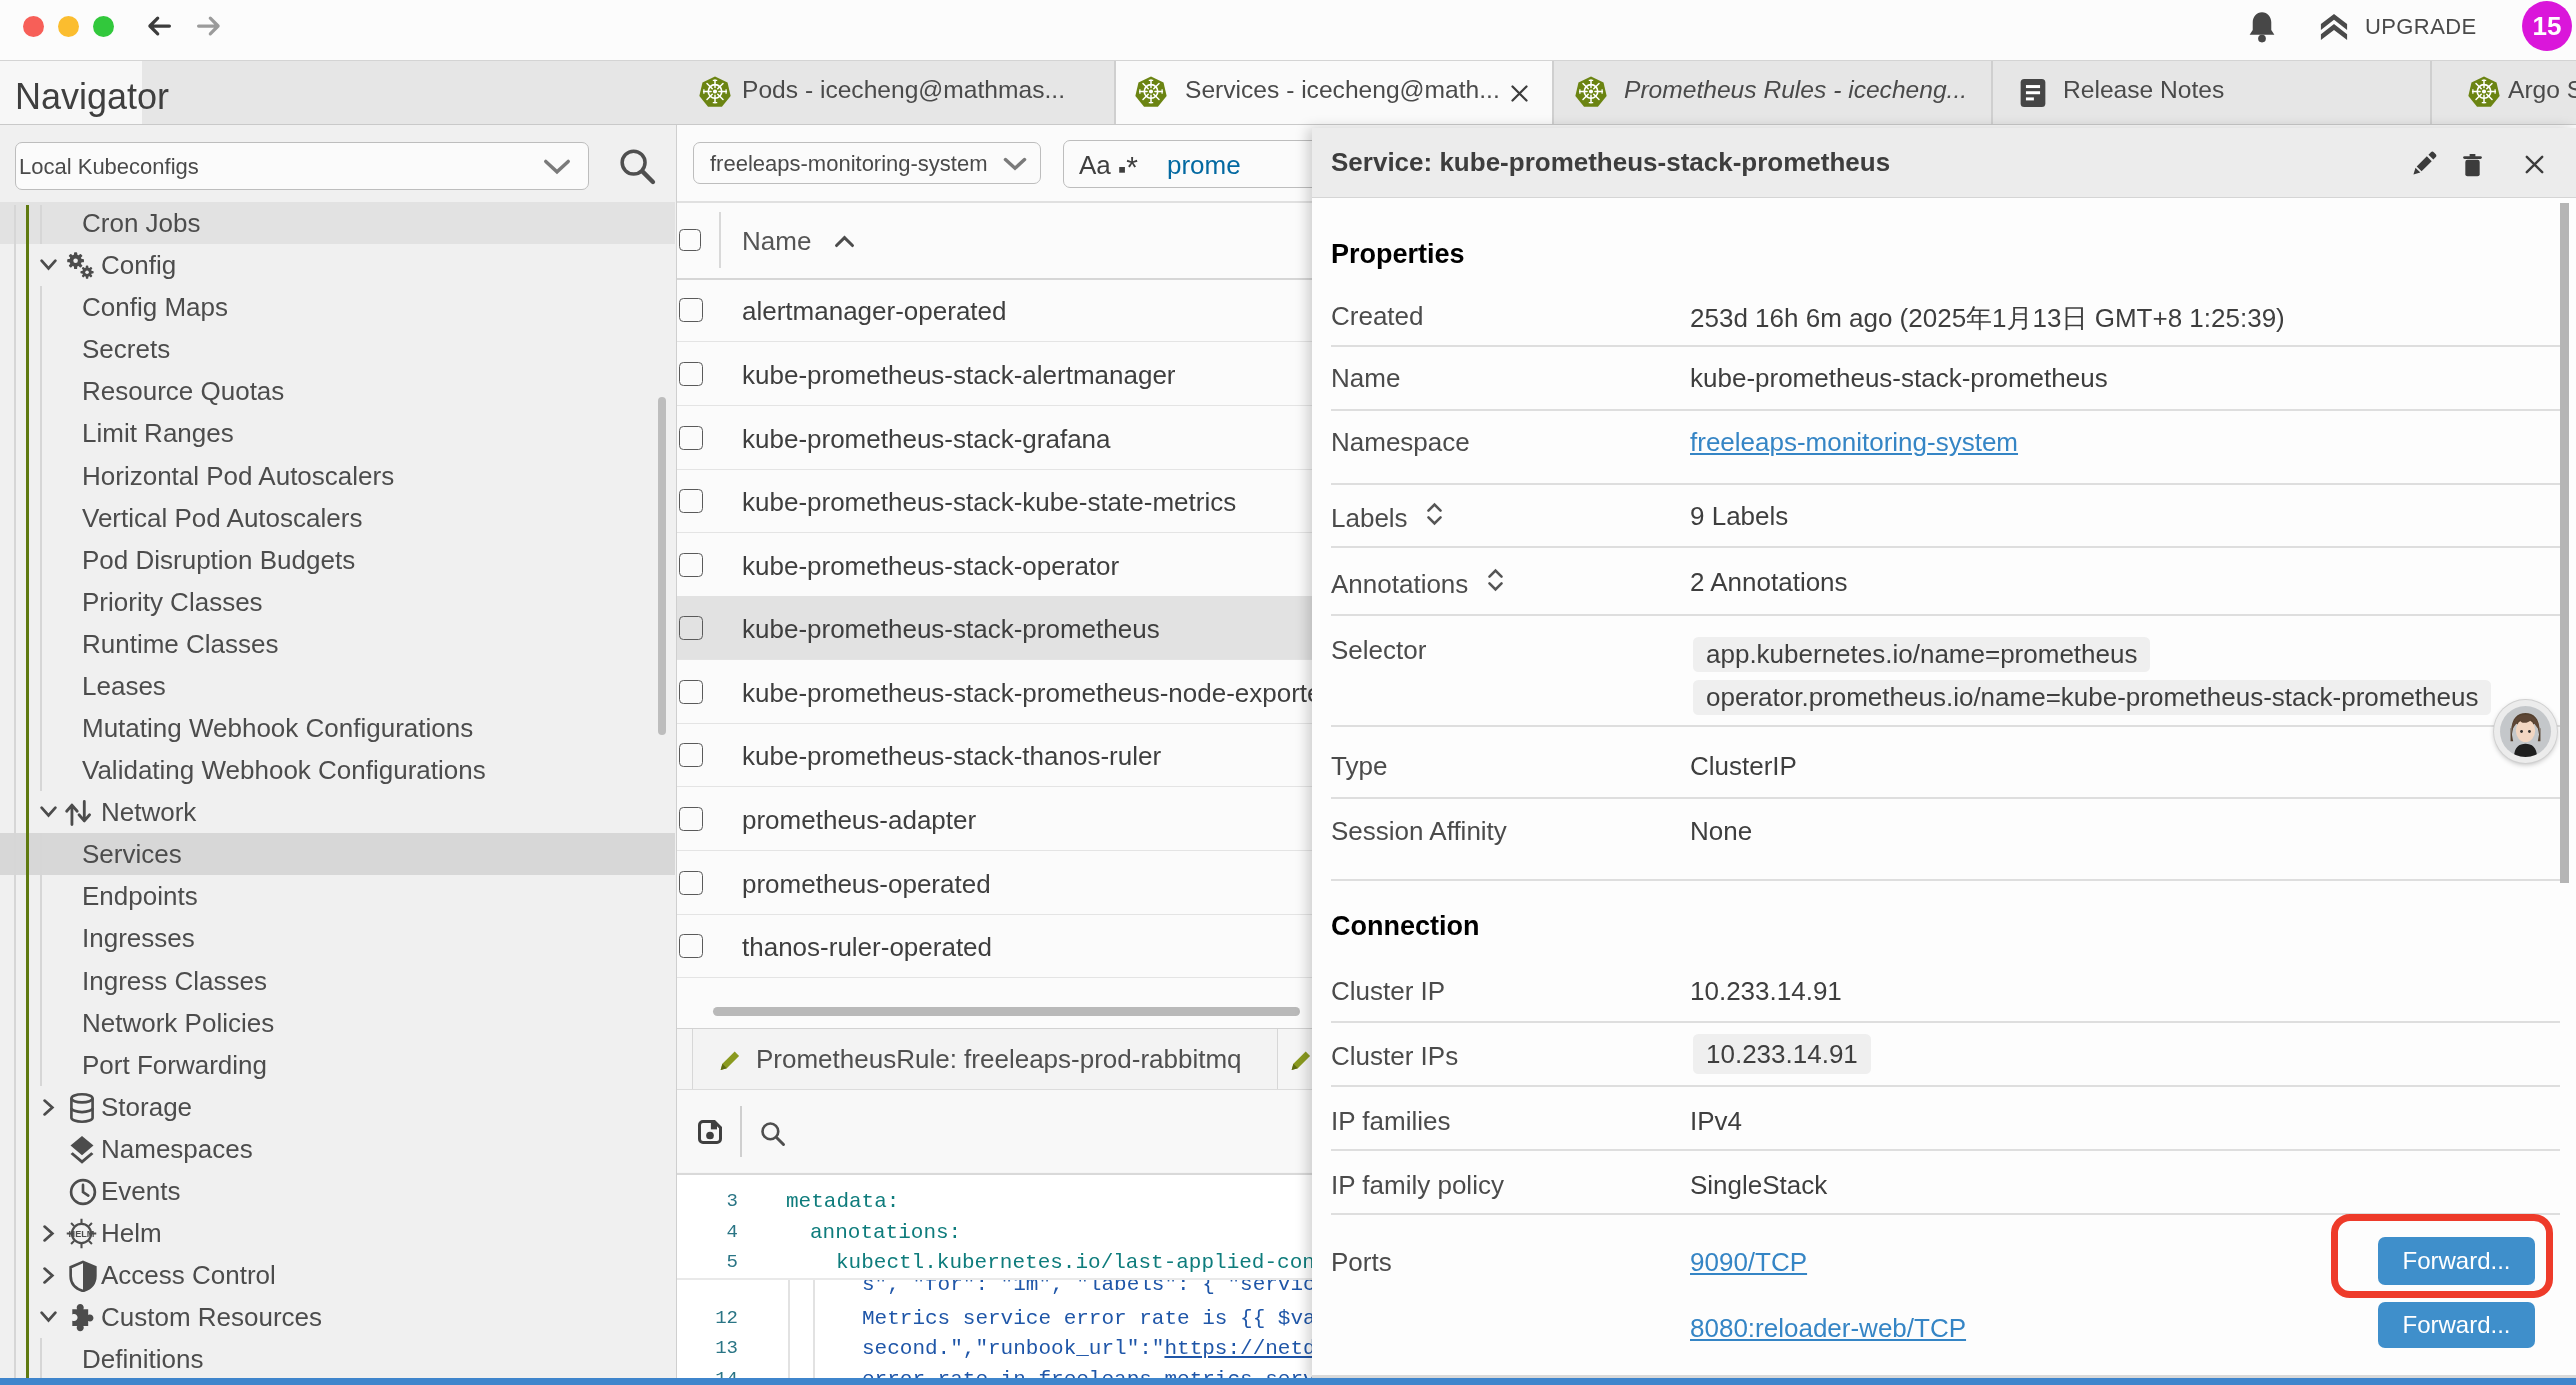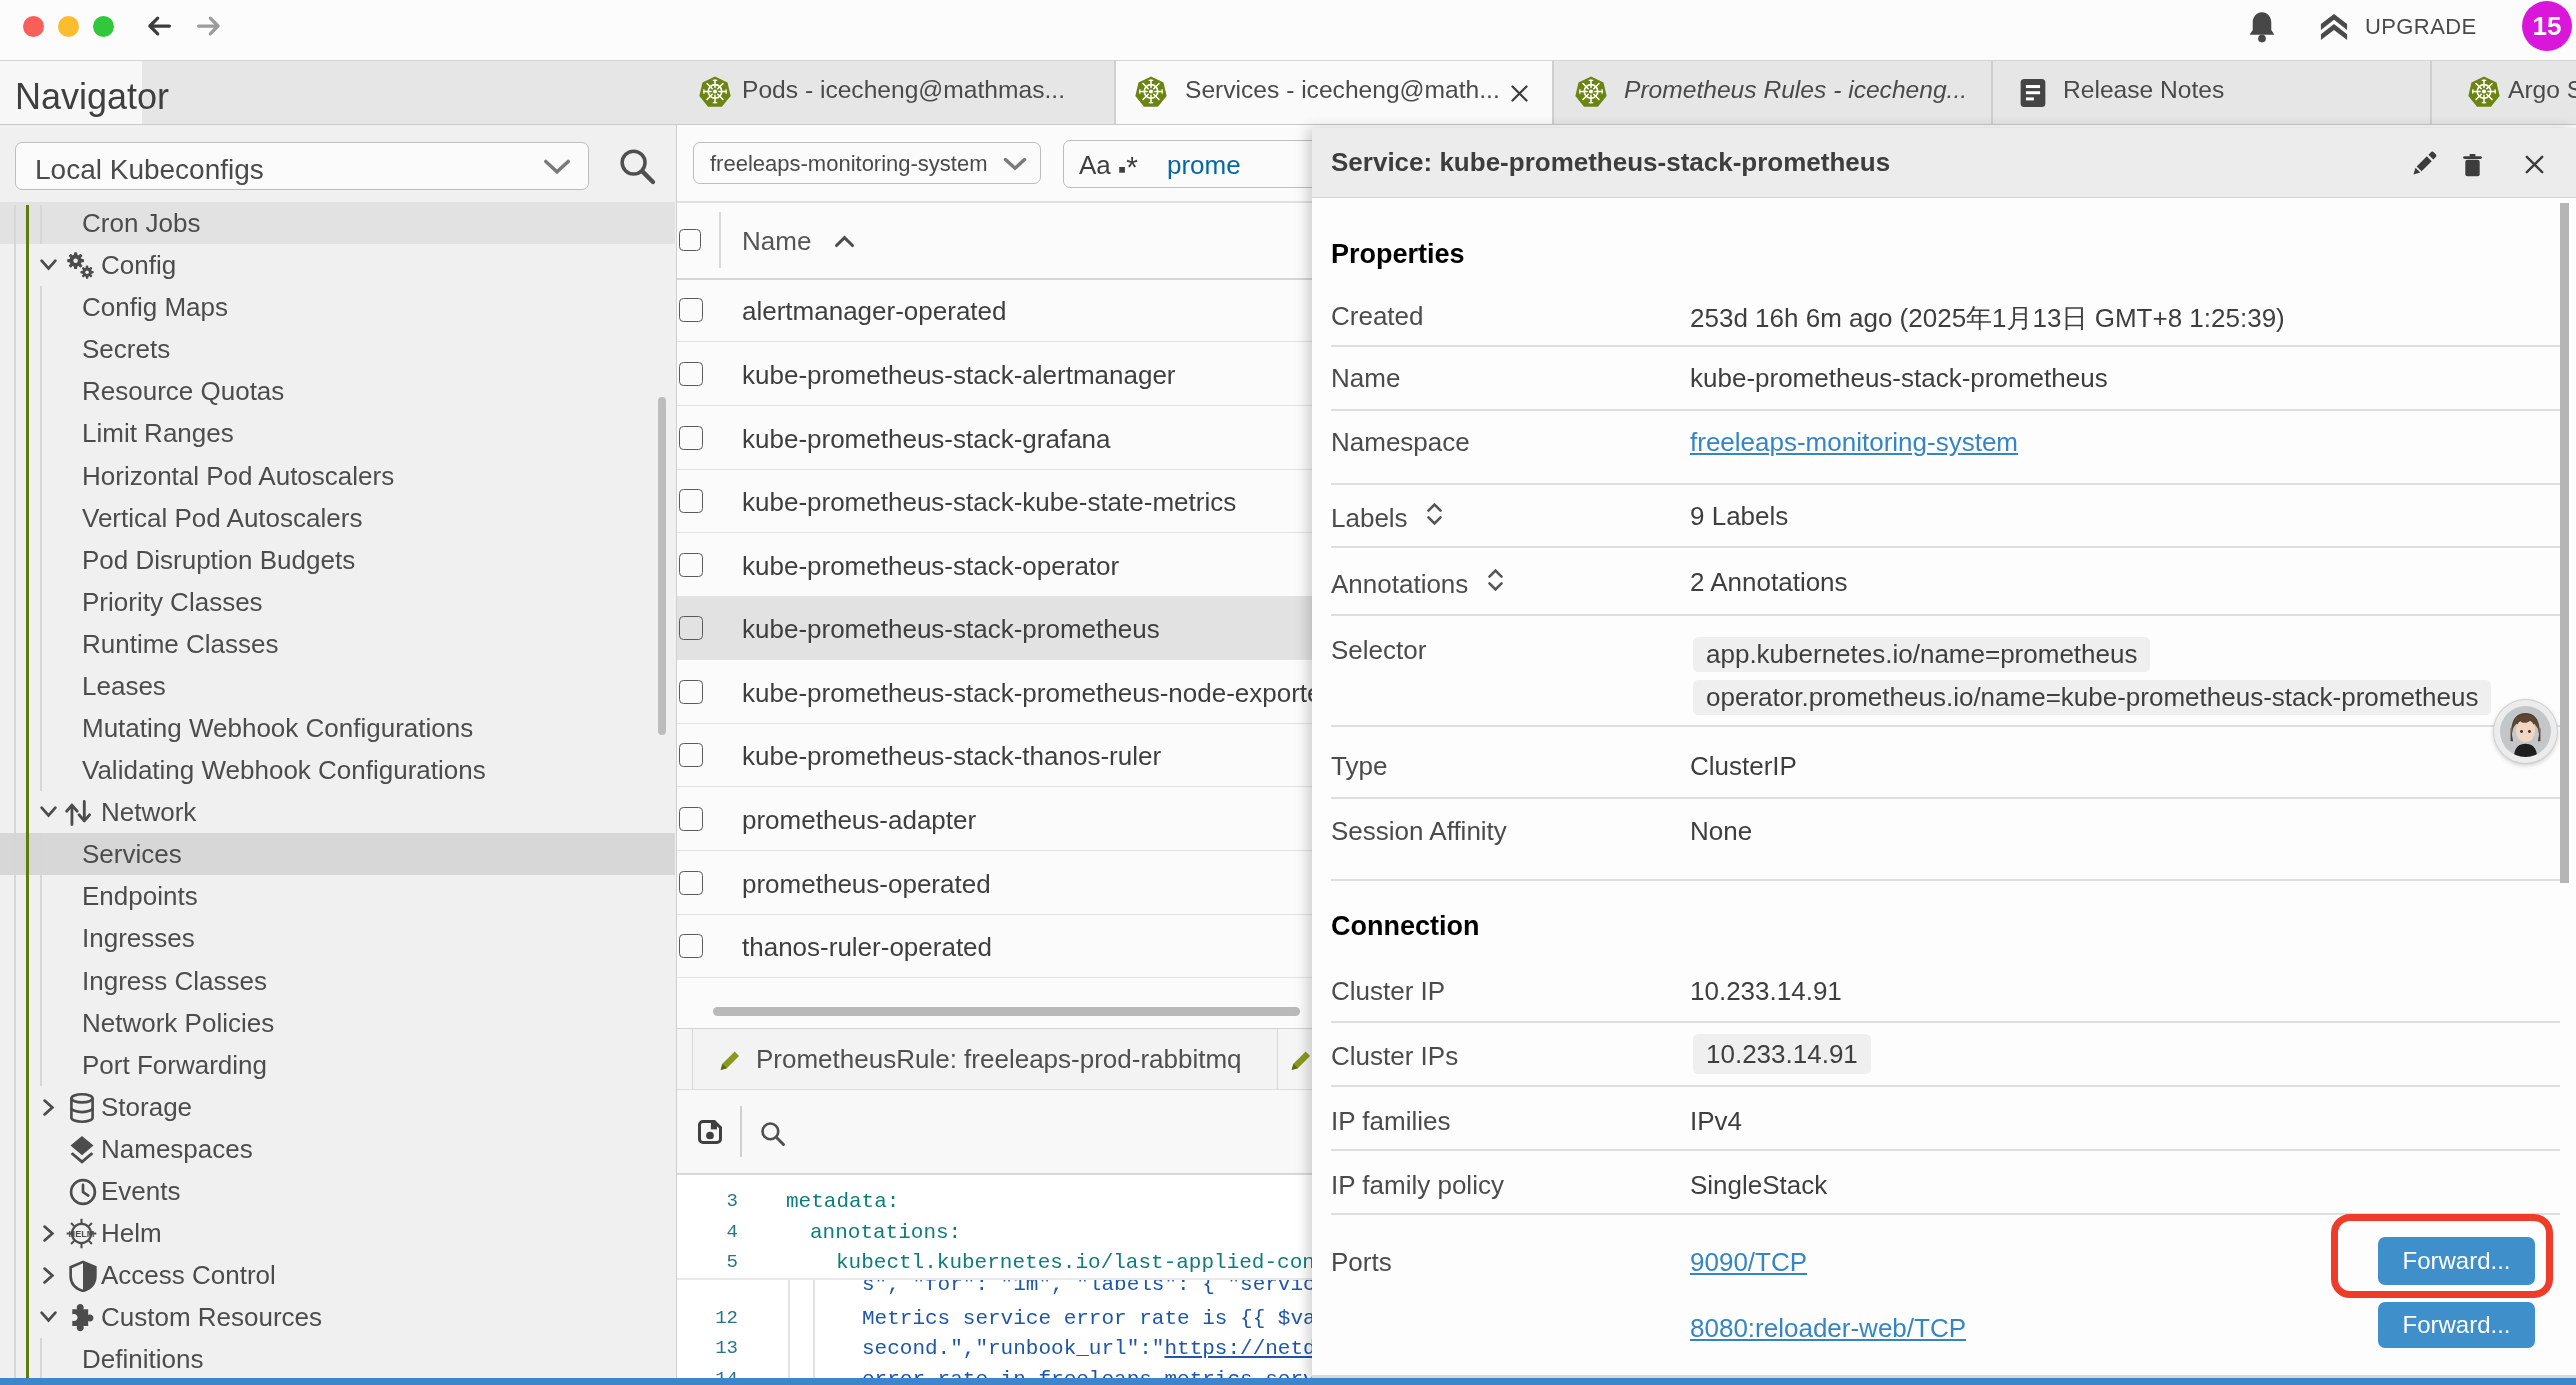--- a/index.html
+++ b/index.html
@@ -132,21 +132,21 @@
     <div class="tab" style="left:2432px; width:144px;">
       <svg class="k8s" style="position:absolute; left:36px; top:15px;" width="32" height="32" viewBox="0 0 36 36">
           <use href="#k8s7"></use>
         </svg>
       <span style="position:absolute; left:76px; top:15px; white-space:nowrap;">Argo Se</span>
     </div>
   </div>
 
   <div class="abs" id="sidebar">
     <div class="inputbox" style="left:15px; top:16.7px; width:574px; height:48px;">
-      <span style="position:absolute; left:19px; top:11.4px; font-size:28px; color:#4a4a4a;">Local Kubeconfigs</span>
+      <span style="position:absolute; left:3px; top:11.4px; font-size:22px; color:#4a4a4a;">Local Kubeconfigs</span>
       <svg style="position:absolute; right:16px; top:15px;" width="30" height="19" viewBox="0 0 34 22">
         <path d="M4 4 L17 16 L30 4" stroke="#7a7a7a" stroke-width="4" fill="none" stroke-linecap="round"></path>
       </svg>
     </div>
     <svg class="abs" style="left:616px; top:20px;" width="44" height="44" viewBox="0 0 50 50">
       <circle cx="20" cy="20" r="13" stroke="#4f4f4f" stroke-width="4" fill="none"></circle>
       <path d="M30 30 L42 42" stroke="#4f4f4f" stroke-width="5" stroke-linecap="round"></path>
     </svg>
     <div id="tree" style="position:absolute; left:0; top:77px; width:675px; height:1178px;">
 

